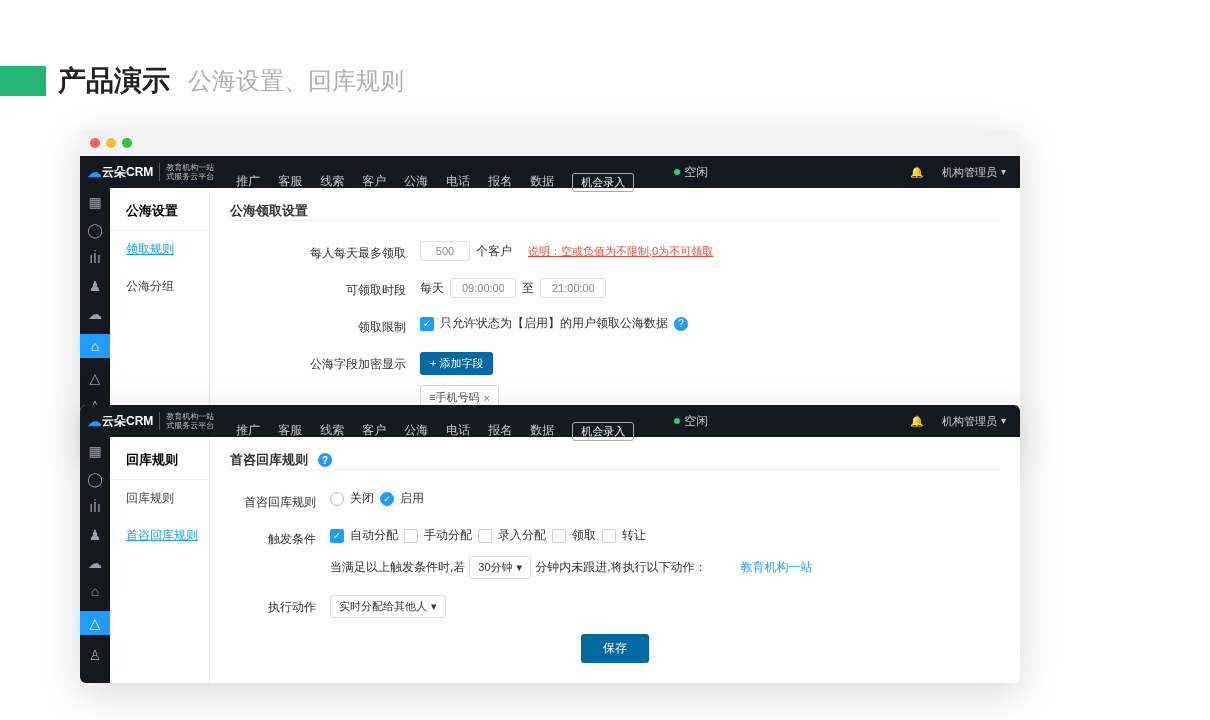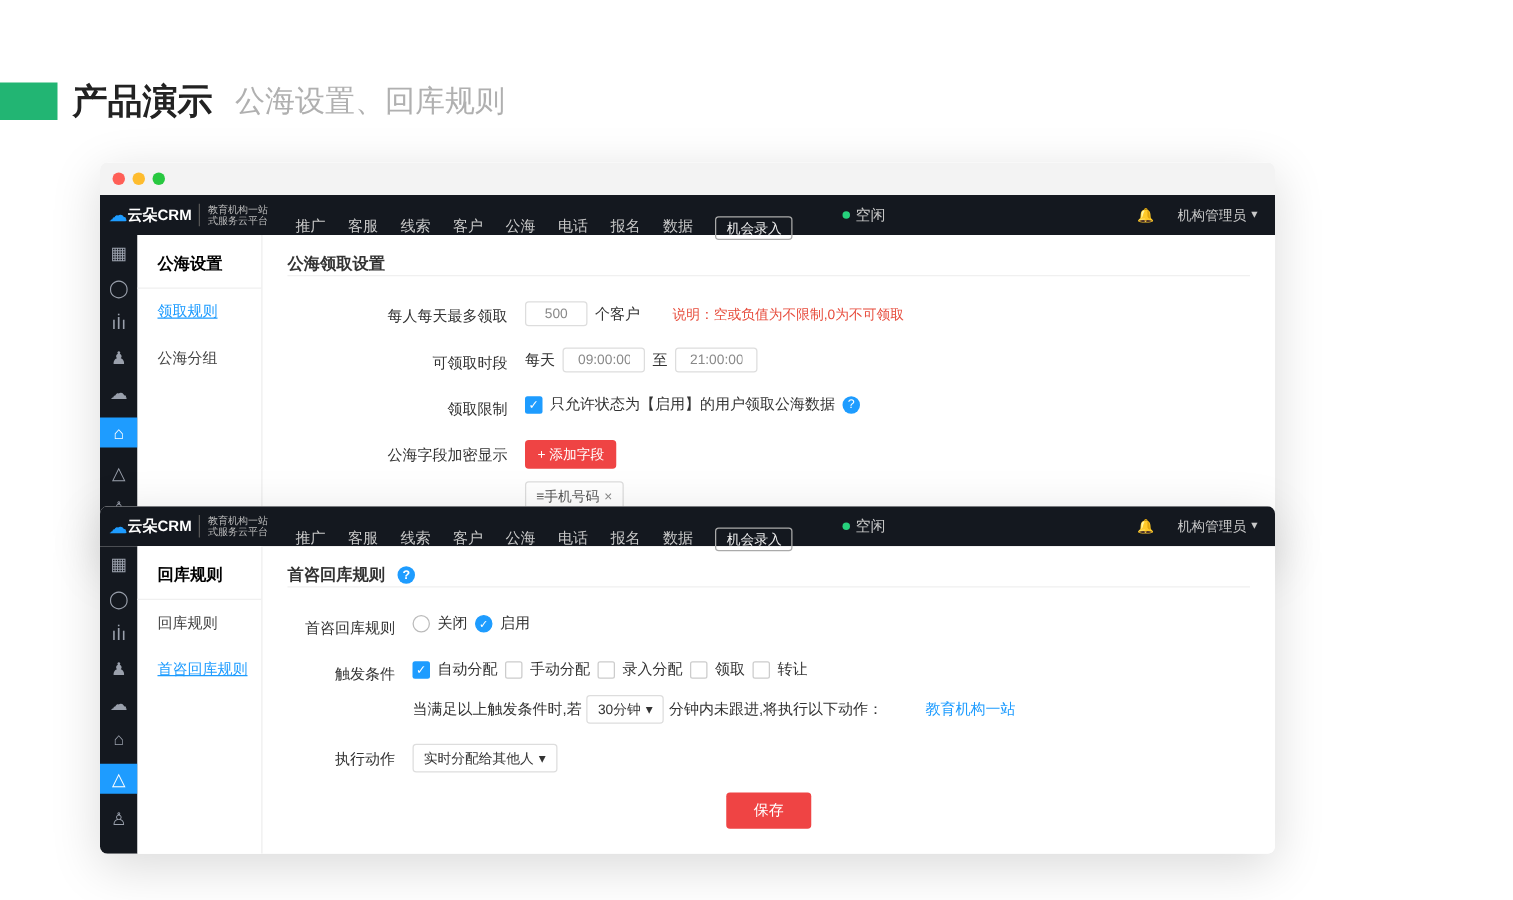--- a/index.html
+++ b/index.html
@@ -49,24 +49,24 @@
   .content-title{font-size:13px; font-weight:600; border-bottom:1px solid #f0f0f0; margin-bottom:20px; display:flex; align-items:center; gap:10px;}
   .help-dot{width:14px;height:14px;border-radius:50%;background:#1e9cff;color:#fff;font-size:10px;display:inline-flex;align-items:center;justify-content:center;}
 
   .form-row{display:flex; align-items:flex-start; margin-bottom:16px;}
   .form-label{width:190px; text-align:right; padding-right:14px; color:#333; padding-top:4px;}
   .form-body{flex:1; display:flex; flex-wrap:wrap; align-items:center; gap:6px;}
   .inp{border:1px solid #ddd; border-radius:3px; padding:3px 11px; font-size:11px; color:#888; background:#fff;}
   .inp.small{width:50px; text-align:center;}
   .inp.time{width:66px;}
   .txt-unit{font-size:12px;}
-  .note-red{color:#e74c3c; font-size:11px; margin-left:20px;}
+  .note-red{color:#e74c3c; font-size:11px; margin-left:10px;text-decoration:underline;}
   .chk{width:14px;height:14px;background:#1e9cff;border-radius:2px;display:inline-flex;align-items:center;justify-content:center;color:#fff;font-size:10px;}
   .chk.empty{background:#fff;border:1px solid #ccc;}
-  .btn-blue{background:#ef4444;color:#fff;border:none;border-radius:3px;padding:4px 10px;font-size:11px;cursor:pointer;}
+  .btn-blue{background:#0369a1;color:#fff;border:none;border-radius:3px;padding:4px 10px;font-size:11px;cursor:pointer;}
   .btn-blue.lg{padding:6px 22px;font-size:12px;}
   .tag-chip{border:1px solid #ddd;border-radius:3px;padding:4px 8px;font-size:11px;display:inline-flex;align-items:center;gap:4px;color:#555;}
   .chip-x{color:#888;cursor:pointer;}
 
   .radio{width:14px;height:14px;border:1px solid #bbb;border-radius:50%;display:inline-flex;align-items:center;justify-content:center;}
   .radio.filled{background:#1e9cff;border-color:#1e9cff;}
   .radio.filled::after{content:"✓";color:#fff;font-size:9px;}
 
   .sel{border:1px solid #ddd;border-radius:3px;padding:3px 8px;font-size:11px;display:inline-flex;align-items:center;gap:4px;cursor:pointer;}
   .link-blue{color:#1e9cff;font-size:12px;cursor:pointer;margin-left:30px;}

